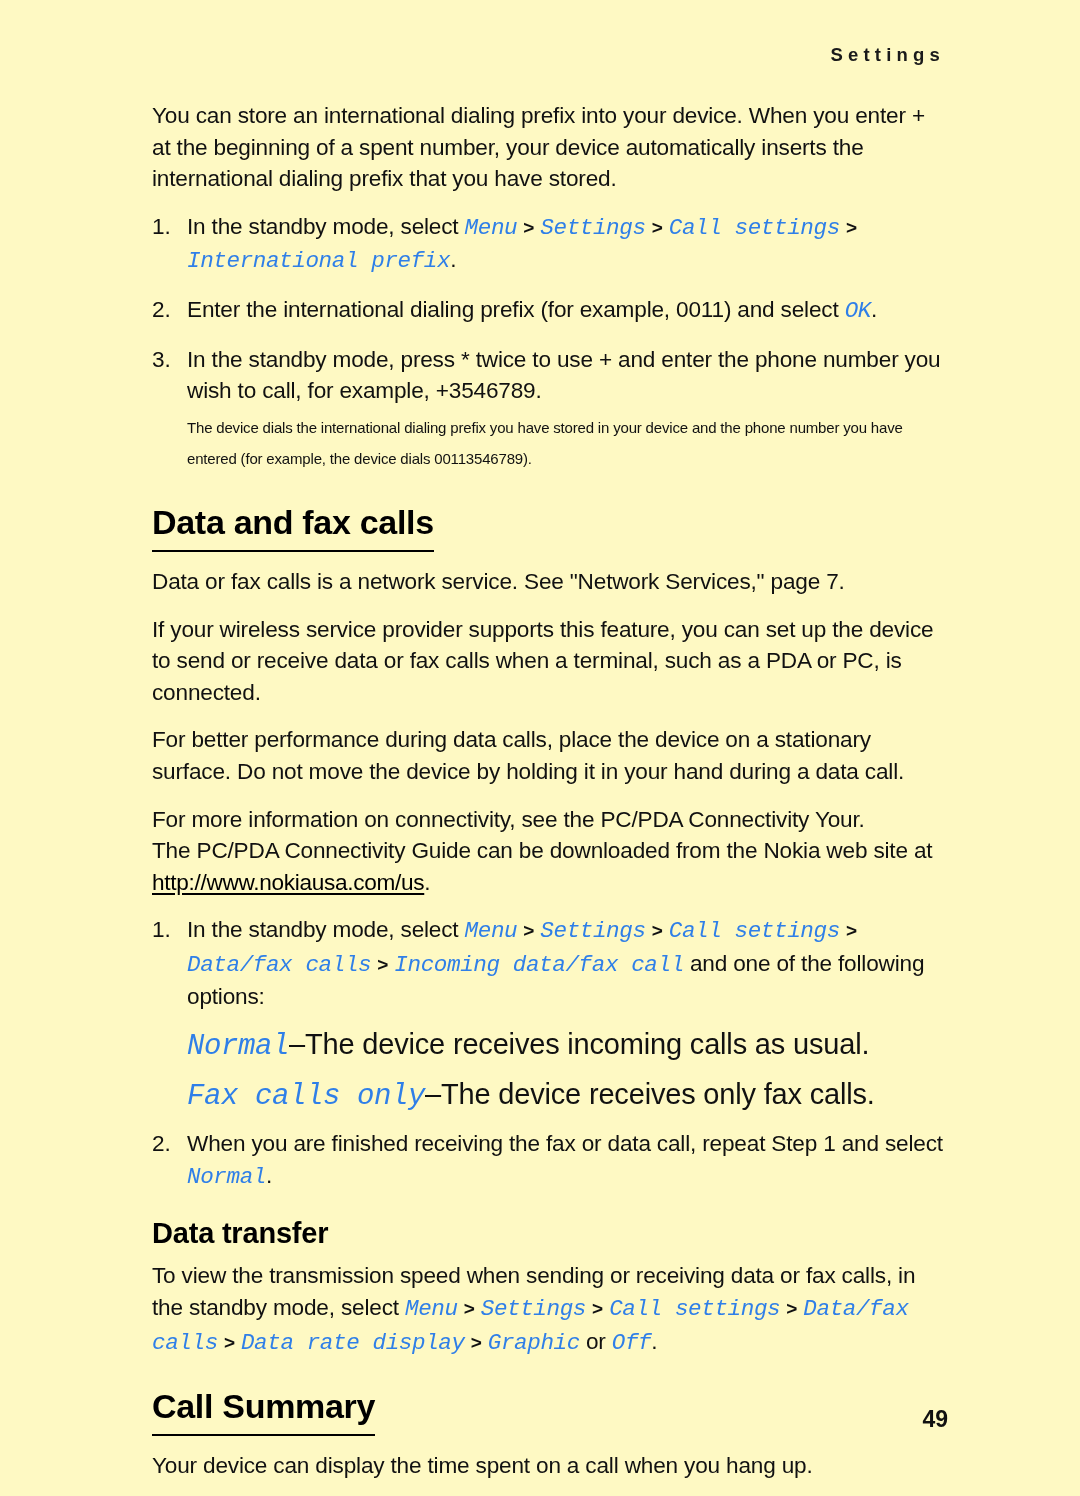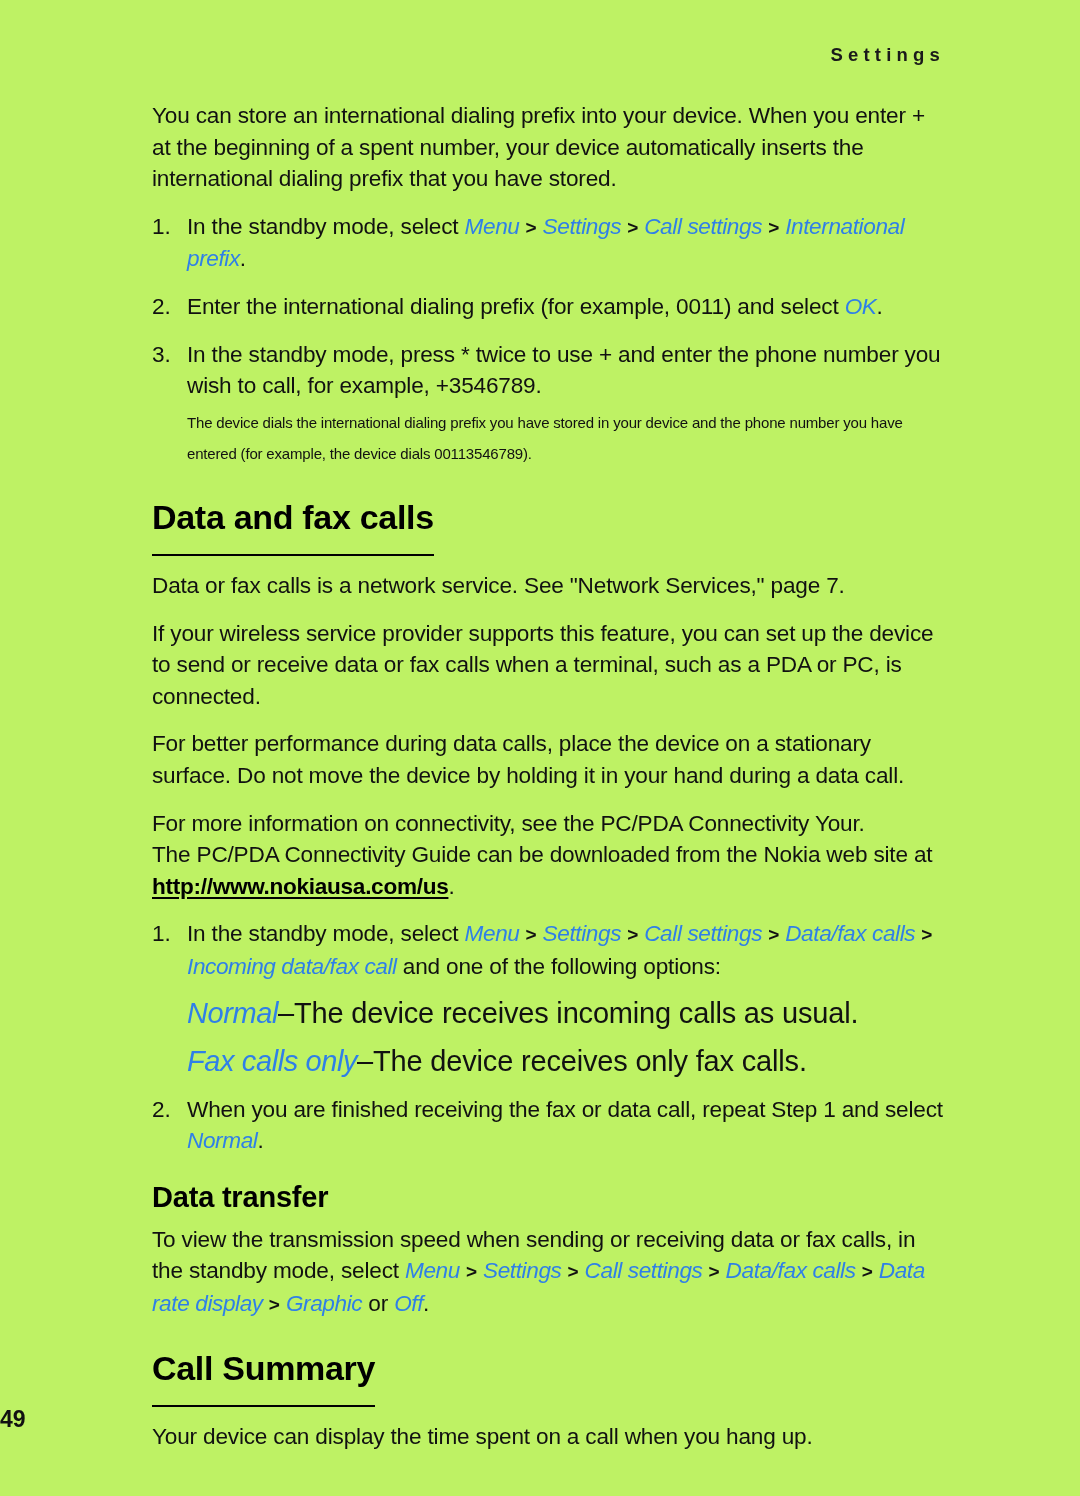--- a/index.html
+++ b/index.html
@@ -12,21 +12,21 @@
     height: 1496px;
     font-family: "Liberation Sans", sans-serif;
     color: #000000;
     -webkit-font-smoothing: antialiased;
   }
   .page {
     position: relative;
     width: 1080px;
     height: 1496px;
     box-sizing: border-box;
-    background: #bef264;
+    background: #fef9c3;
     overflow: hidden;
   }
 
   
   .running-header {
     position: absolute;
     top: 44px;
     right: 135px;
     font-size: 18.5px;
     font-weight: 700;
@@ -58,21 +58,21 @@
     font-size: 34px;
     line-height: 42px;
     font-weight: 700;
     letter-spacing: -0.3px;
     color: #000;
     display: block;
   }
   h1.sec span.u {
     display: inline-block;
     border-bottom: 2.6px solid #000;
-    padding-bottom: 16px;
+    padding-bottom: 7px;
   }
   h2.sub {
     margin: 24px 0 10px 0;
     font-size: 29px;
     line-height: 33px;
     font-weight: 700;
     letter-spacing: -0.2px;
     color: #000;
   }
 
@@ -114,43 +114,44 @@
     line-height: 31.6px;
     letter-spacing: -0.18px;
     color: #111;
   }
 
   
   .mi {            
     color: #2f7fe8;
     font-style: italic;
     letter-spacing: -0.4px;
+    font-family: Liberation Mono, monospace;
   }
   .gt {            
     color: #111;
     font-style: normal;
     font-weight: 700;
     font-size: 19px;
     padding: 0 1px;
   }
   .url {
-    font-weight: 700;
+    font-weight: 400;
     text-decoration: underline;
     text-underline-offset: 3px;
     letter-spacing: -0.3px;
     color: #000;
   }
 
   
   .page-number {
     position: absolute;
     left: 0;
     top: 1406px;
     width: 948px;
-    text-align: left;
+    text-align: right;
     font-size: 23px;
     font-weight: 700;
     color: #111;
   }
 </style>
 </head>
 <body>
 
 <div class="page">
 

